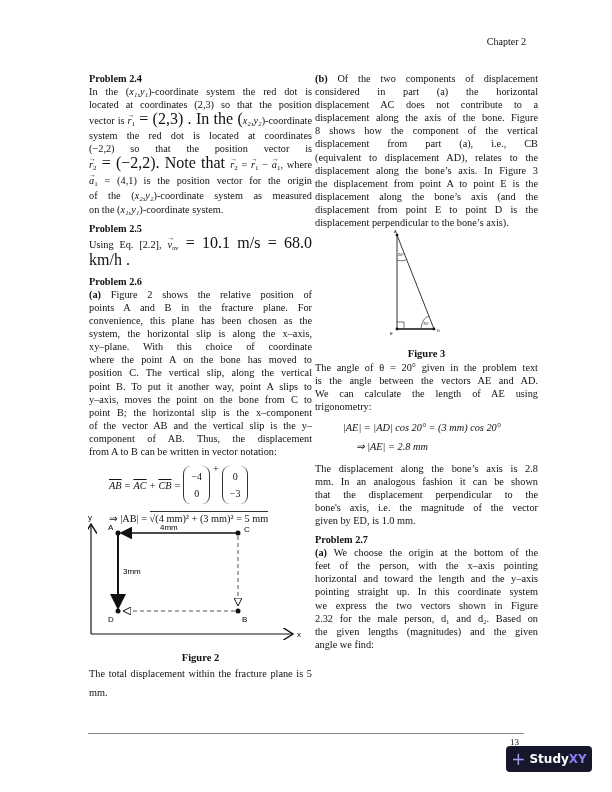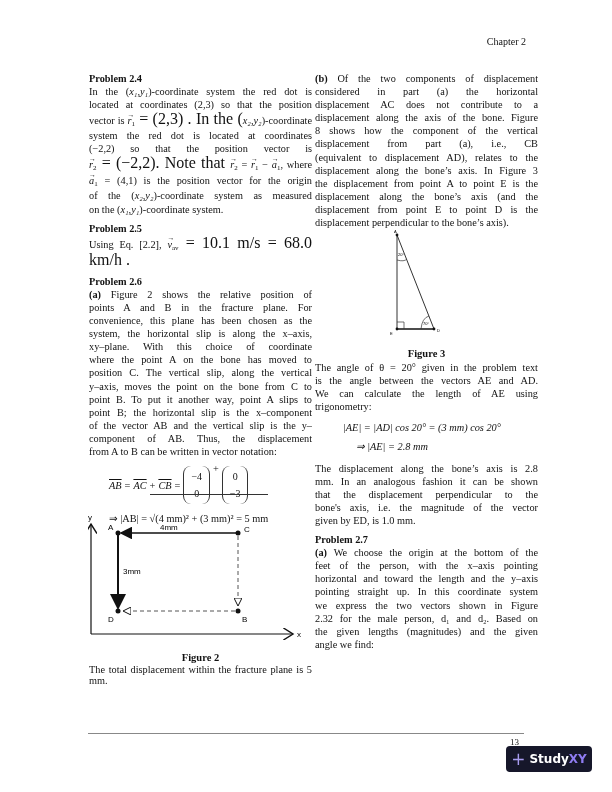--- a/index.html
+++ b/index.html
@@ -59,41 +59,41 @@
   <div class="gap"></div>
   <p class="h">Problem 2.6</p>
   <div>
     <p class="jl"><b>(a)</b><span> Figure 2 shows the relative position of</span></p>
     <p class="jl">points A and B in the fracture plane. For</p>
     <p class="jl">convenience, this plane has been chosen as the</p>
     <p class="jl">system, the horizontal slip is along the x–axis,</p>
     <p class="jl">xy–plane. With this choice of coordinate</p>
     <p class="jl">where the point A on the bone has moved to</p>
     <p class="jl">position C. The vertical slip, along the vertical</p>
+    <p class="jl">point B. To put it another way, point A slips to</p>
     <p class="jl">y–axis, moves the point on the bone from C to</p>
-    <p class="jl">point B. To put it another way, point A slips to</p>
     <p class="jl">point B; the horizontal slip is the x–component</p>
     <p class="jl">of the vector AB and the vertical slip is the y–</p>
     <p class="jl">component of AB. Thus, the displacement</p>
     <p>from A to B can be written in vector notation:</p>
   </div>
 
   <div class="eq" style="margin:4px 0 0 20px; height:46px; display:flex; align-items:center; gap:3px;">
     <span class="ovl">AB</span>
       <span>=</span>
     <span class="ovl">AC</span>
       <span>+</span>
     <span class="ovl">CB</span>
       <span>=</span>
     <span class="matrix"><span>−4</span><br><span>0</span></span>
     <span style="vertical-align:top; align-self:flex-start;">+</span>
     <span class="matrix"><span>0</span><br><span>−3</span></span>
   </div>
   <div class="eq" style="margin:4px 0 0 20px;">
-    <span>⇒ |AB| = </span><span style="border-top:1px solid #333; padding-top:18px;">√(4 mm)² + (3 mm)²  = 5 mm</span>
+    <span>⇒ |AB| = </span><span style="border-top:1px solid #333; padding-top:1px;">√(4 mm)² + (3 mm)²  = 5 mm</span>
   </div>
 </div>
 
 <svg class="abs" style="left:88px; top:512px;" width="220" height="135" viewBox="0 0 220 135">
   <defs>
     <marker id="ah" markerWidth="8" markerHeight="8" refX="7" refY="4" orient="auto">
         <path d="M0,0 L8,4 L0,8 Z" fill="#111"></path>
       </marker>
     <marker id="ahOpen" markerWidth="8" markerHeight="8" refX="7" refY="4" orient="auto">
         <path d="M0,0 L8,4 L0,8 Z" fill="#fff" stroke="#111" stroke-width="1"></path>
@@ -115,21 +115,21 @@
   <circle cx="150" cy="99" r="2.5" fill="#111"></circle>
   <circle cx="30" cy="99" r="2.5" fill="#111"></circle>
   <text x="20" y="18" font-size="8">A</text>
   <text x="156" y="20" font-size="8">C</text>
   <text x="154" y="110" font-size="8">B</text>
   <text x="20" y="110" font-size="8">D</text>
   <text x="72" y="18" font-size="8">4mm</text>
   <text x="35" y="62" font-size="8">3mm</text>
 </svg>
 <div class="abs fig-caption" style="left:89px; top:652px; width:223px;">Figure 2</div>
-<div class="abs" style="left:89px; top:664px; width:223px; font-size:10.3px; line-height:11px; text-align:justify;">The total displacement within the fracture plane is 5 mm.</div>
+<div class="abs" style="left:89px; top:664px; width:223px; font-size:10.3px; line-height:19px; text-align:justify;">The total displacement within the fracture plane is 5 mm.</div>
 
 <div class="col col-right">
   <div>
     <p class="jl"><b>(b)</b><span> Of the two components of displacement</span></p>
     <p class="jl">considered in part (a) the horizontal</p>
     <p class="jl">displacement AC does not contribute to a</p>
     <p class="jl">displacement along the axis of the bone. Figure</p>
     <p class="jl">8 shows how the component of the vertical</p>
     <p class="jl">displacement from part (a), i.e., CB</p>
     <p class="jl">(equivalent to displacement AD), relates to the</p>

